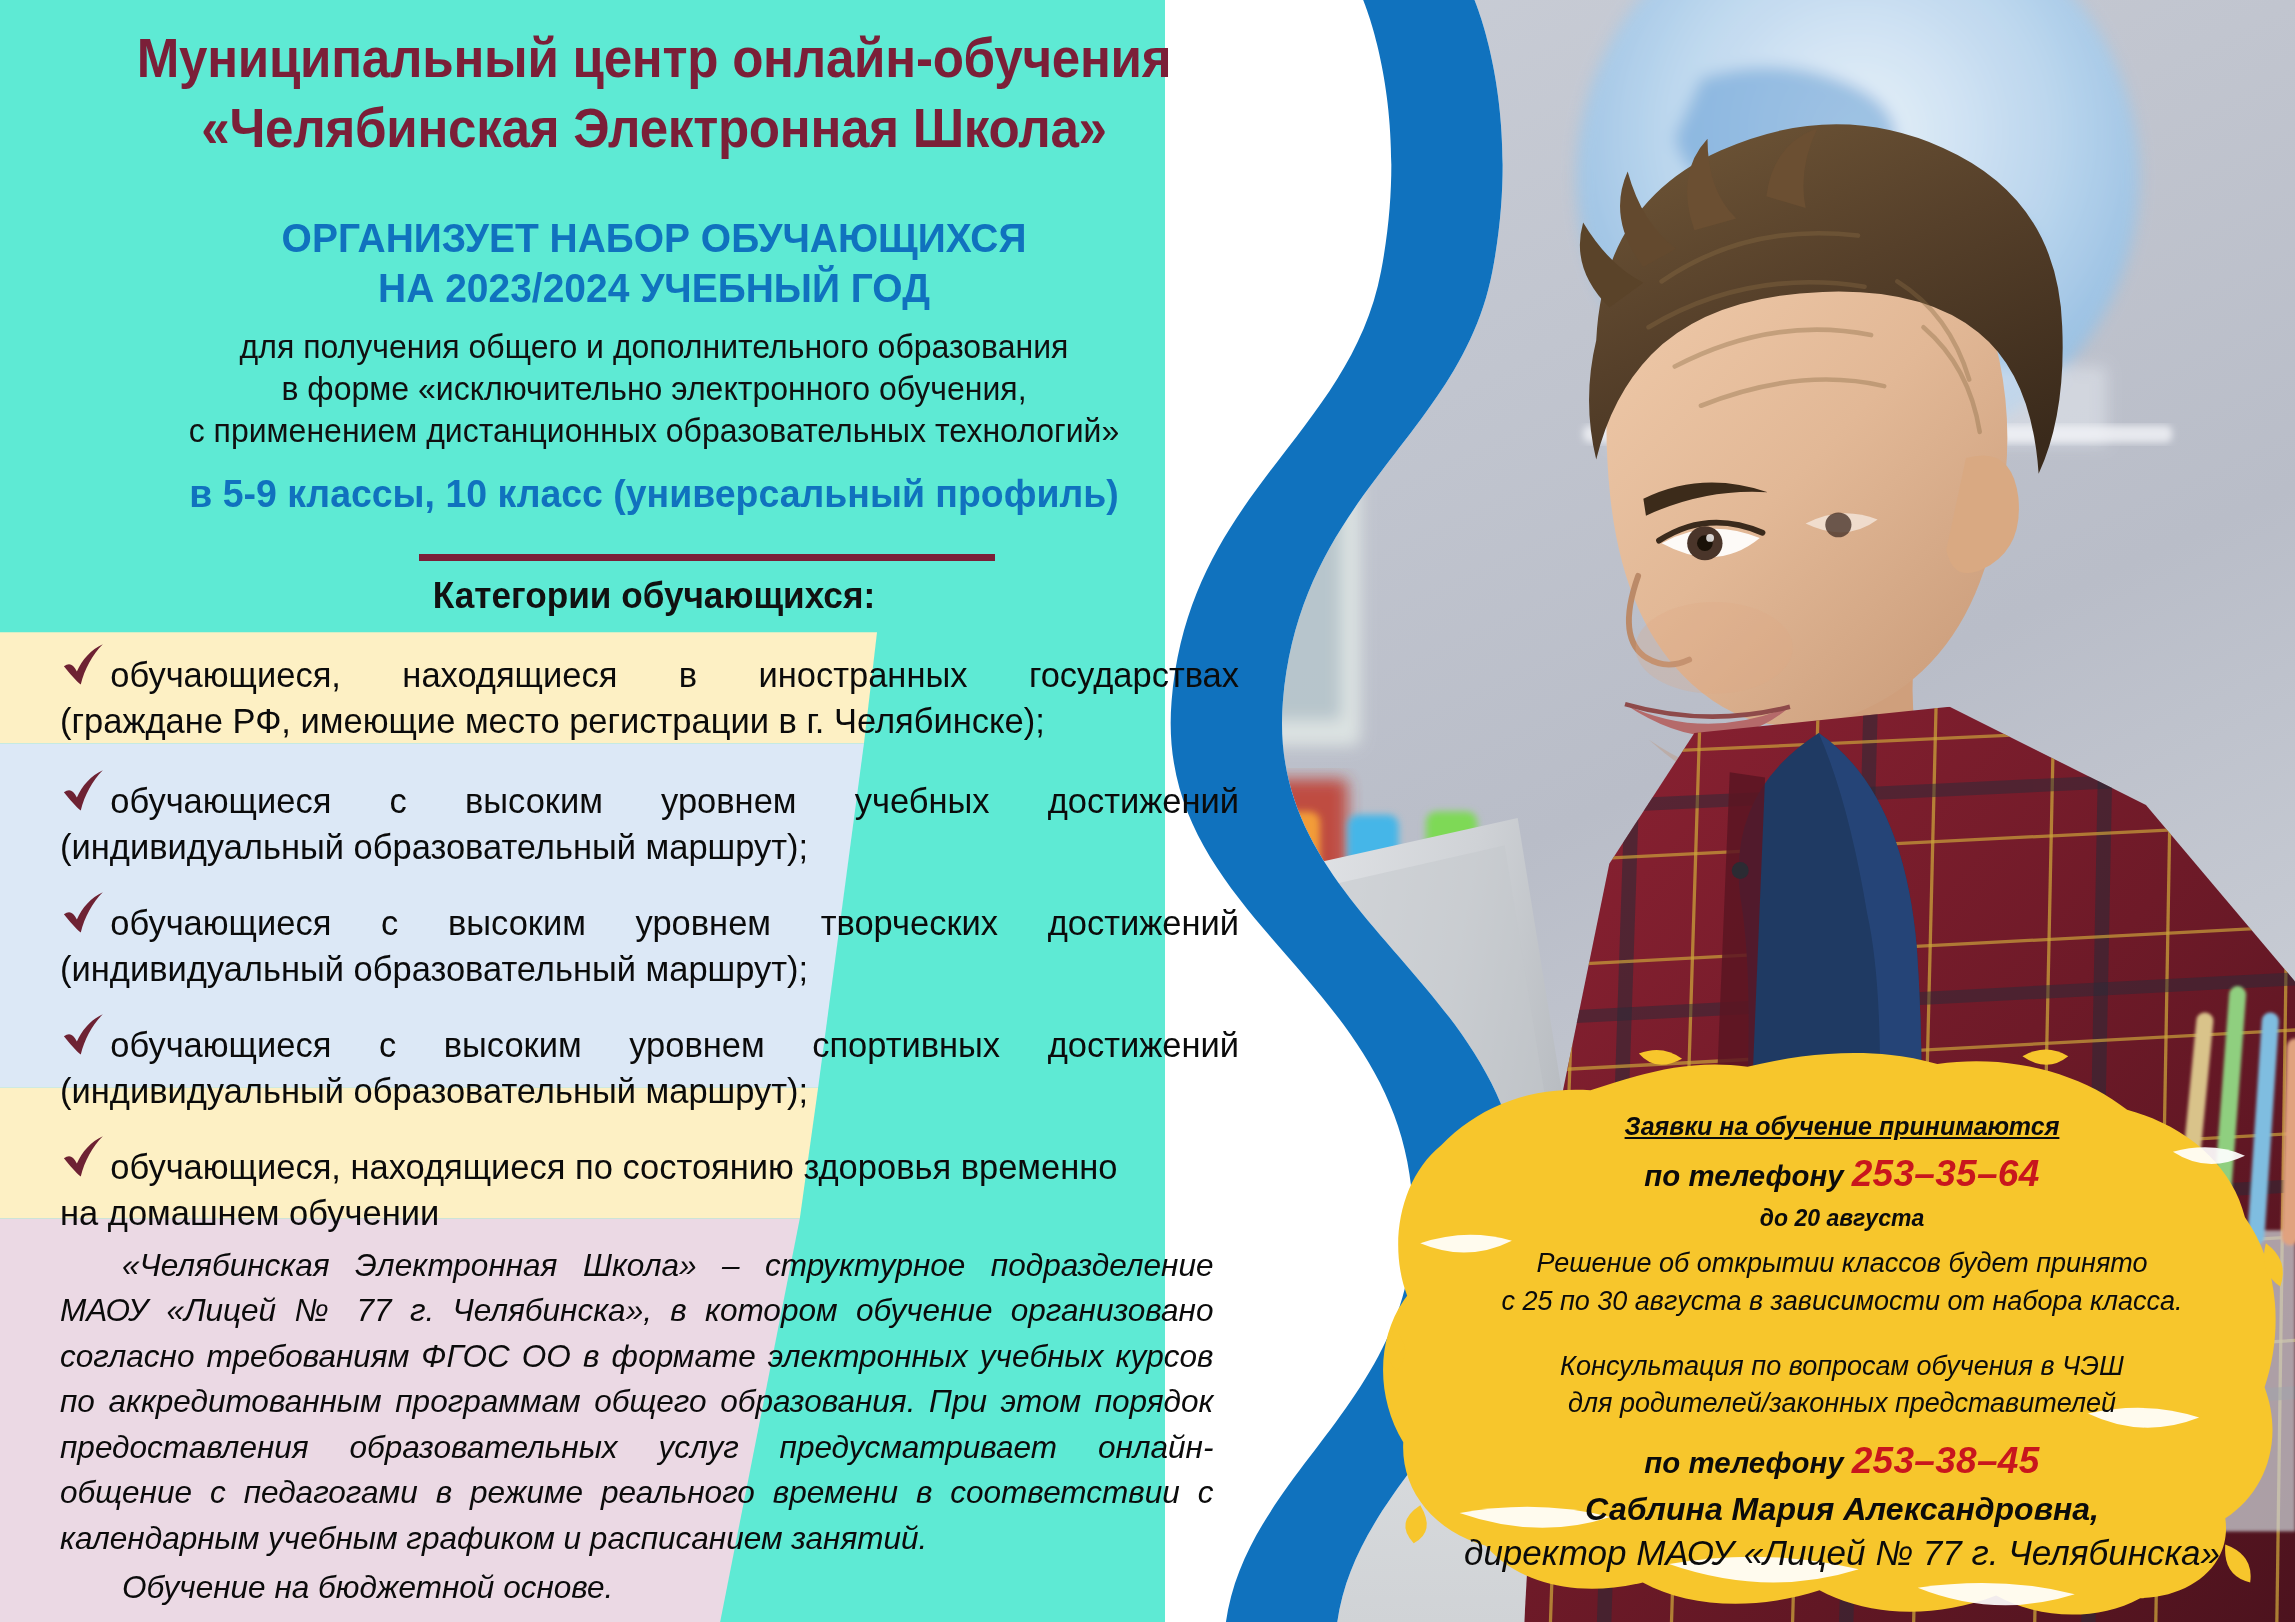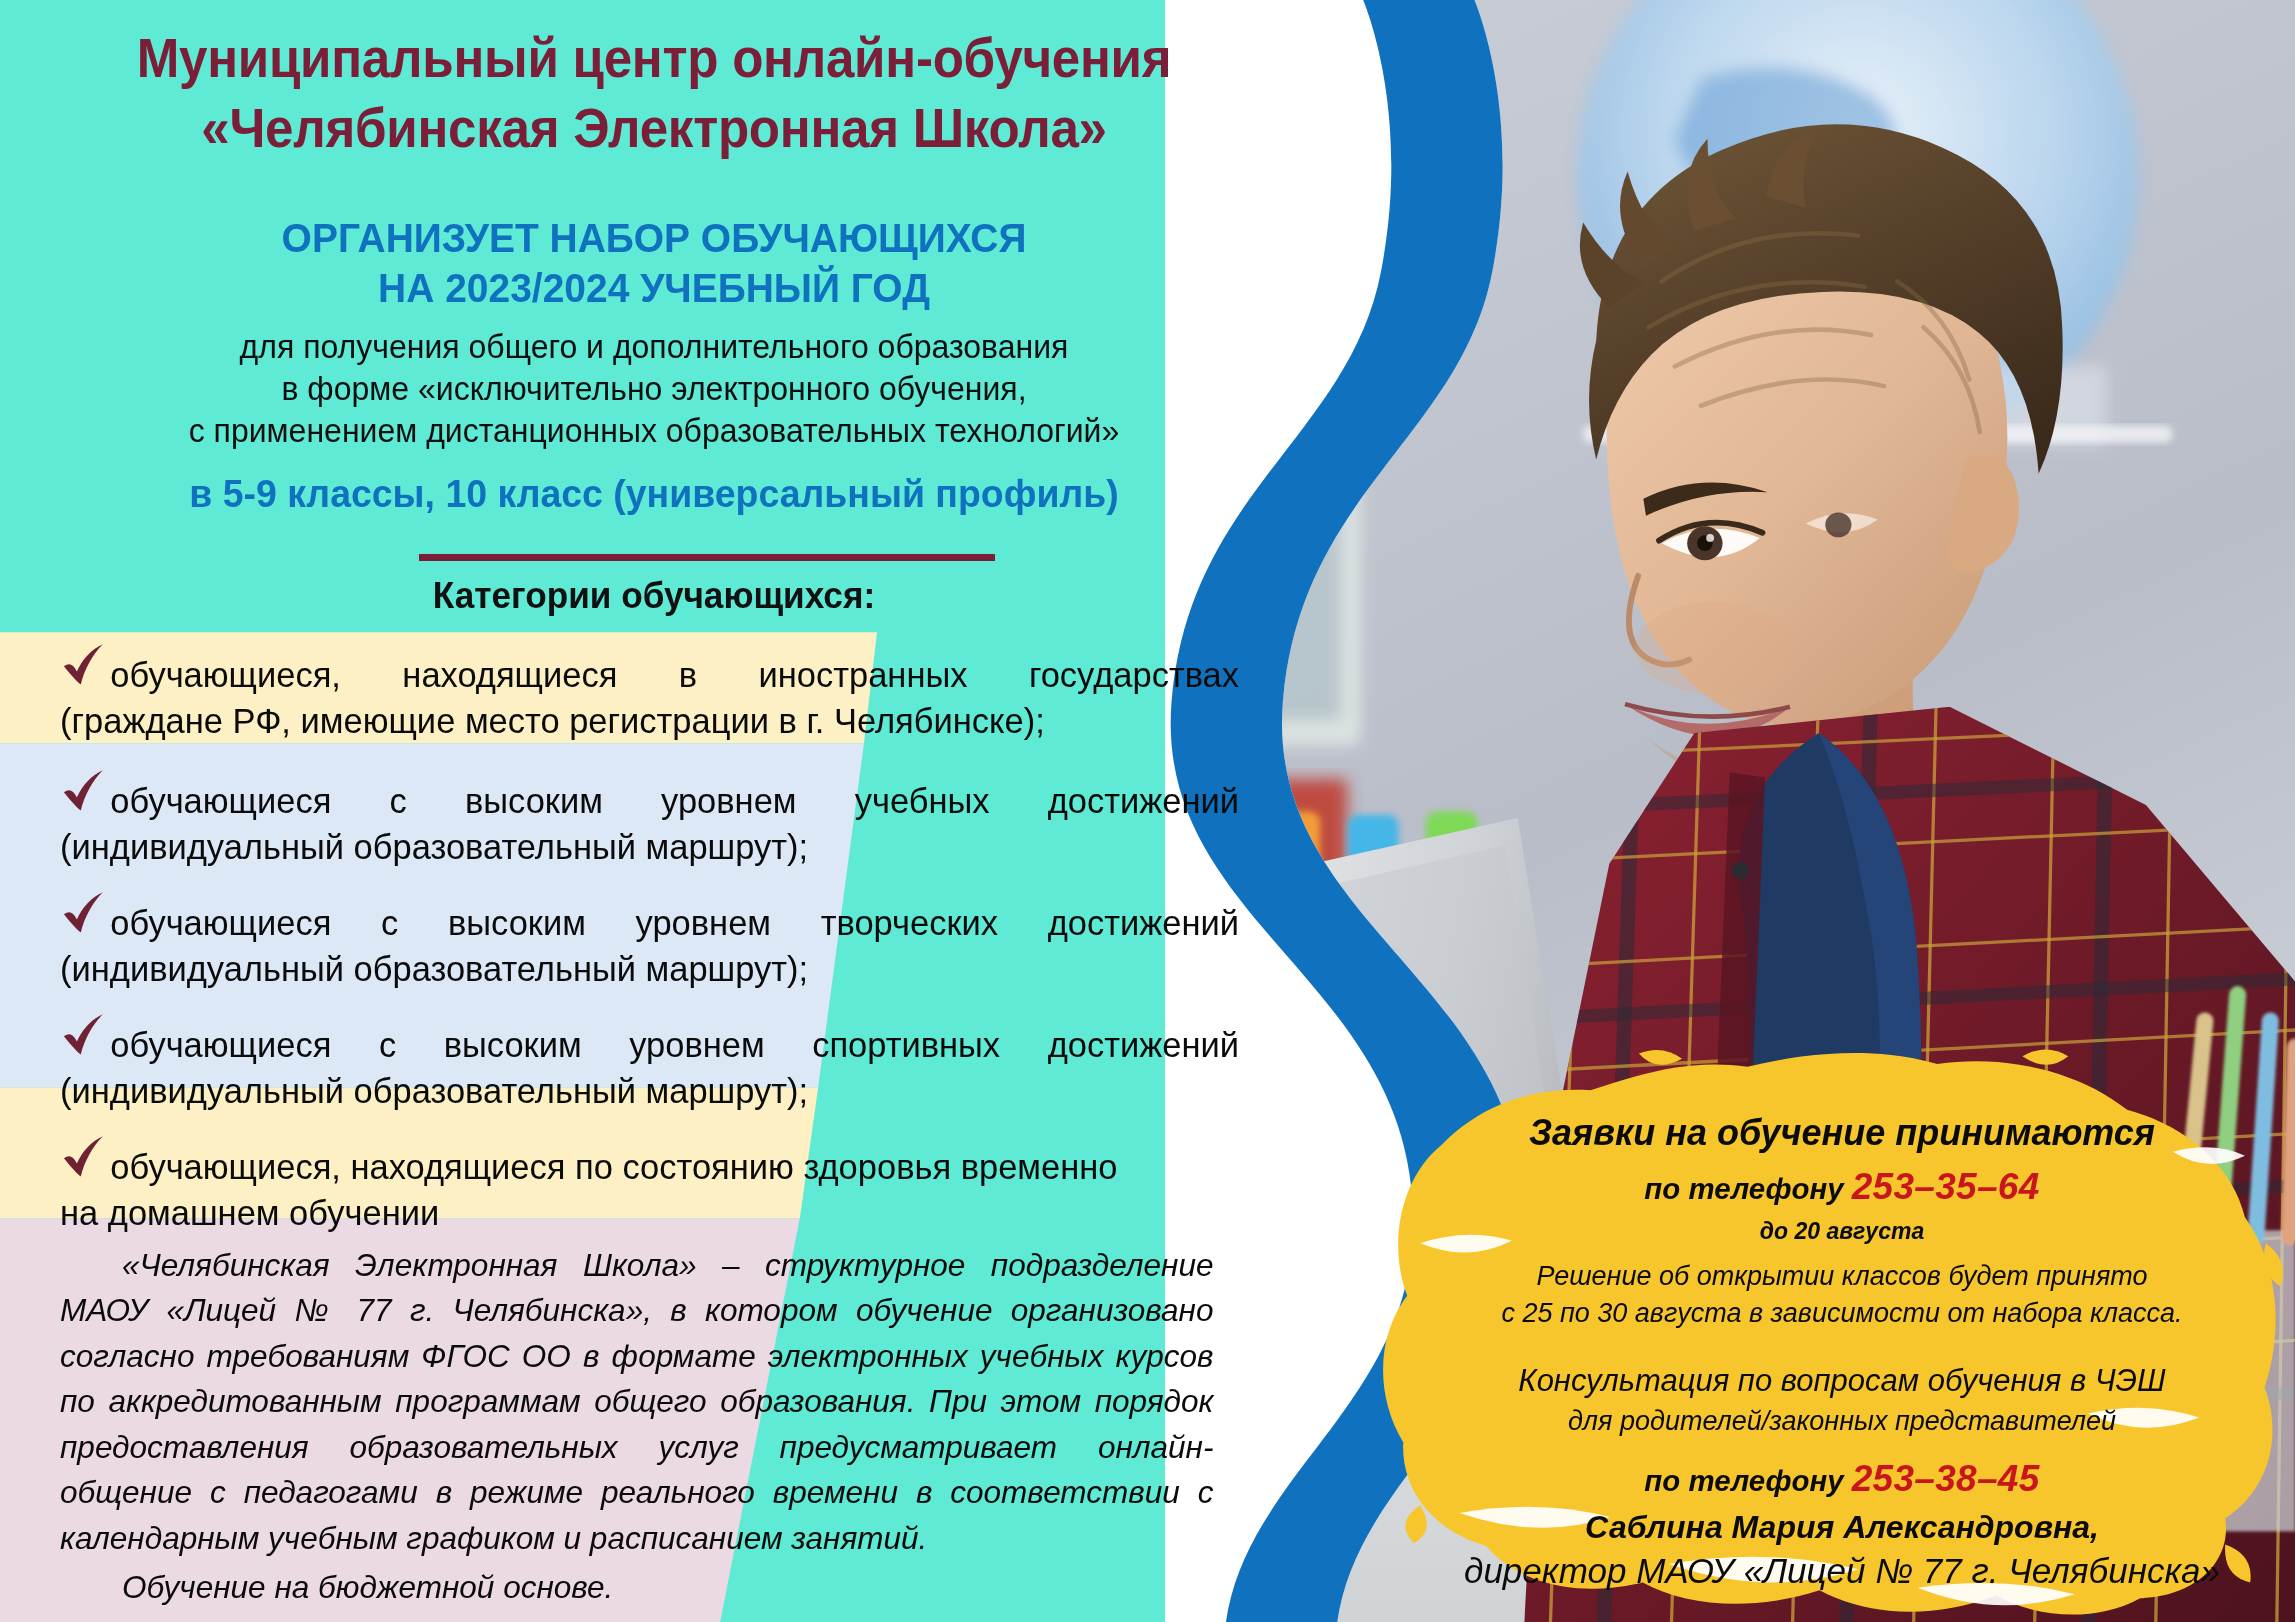--- a/index.html
+++ b/index.html
@@ -98,26 +98,26 @@
   .para .p1{display:block;text-indent:63px;}
   .para .p2{display:block;text-indent:63px;margin-top:3.9px;text-align:left;}
 
   
   .brush{position:absolute;left:1381px;top:1047px;width:915px;height:576px;}
   .brush svg{display:block;width:100%;height:100%;}
   .contact{
     position:absolute;left:1407px;top:1112px;width:870px;
     text-align:center;color:#0b0b0b;font-style:italic;font-weight:bold;
   }
-  .c-l1{font-size:36px;line-height:1.16;}
+  .c-l1{font-size:25px;line-height:1.16;text-decoration:underline;}
   .c-l2{font-size:29.4px;line-height:1.30;margin-top:9.2px;}
   .c-l2 .phone{color:#C8161D;font-size:37px;font-weight:bold;letter-spacing:0.3px;}
   .c-l3{font-size:23px;line-height:1.16;margin-top:6.5px;}
   .c-l4{font-size:27px;line-height:1.30;margin-top:14.4px;font-weight:normal;font-style:italic;}
-  .c-l5{font-size:31px;line-height:1.30;margin-top:30px;font-weight:normal;font-style:italic;}
+  .c-l5{font-size:27px;line-height:1.30;margin-top:30px;font-weight:normal;font-style:italic;}
   .c-l6{font-size:29.4px;line-height:1.30;margin-top:15.7px;}
   .c-l6 .phone{color:#C8161D;font-size:37px;font-weight:bold;letter-spacing:0.3px;}
   .c-l7{font-size:32px;line-height:1.22;margin-top:5.2px;}
   .c-l8{font-size:35px;line-height:1.22;margin-top:2.6px;font-weight:normal;}
 </style>
 </head>
 <body>
 
 <div id="poster">
 

